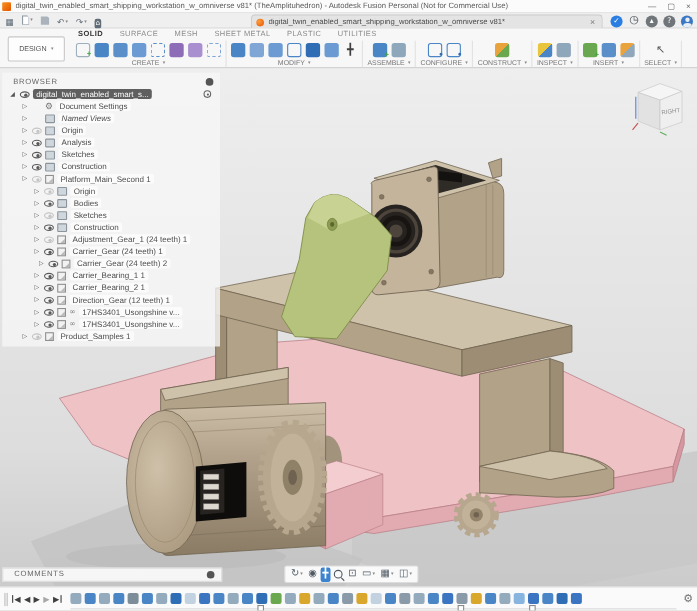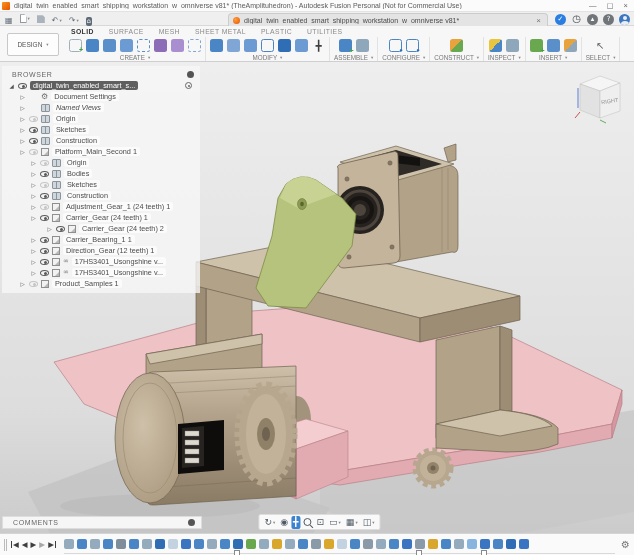--- a/index.html
+++ b/index.html
@@ -449,20 +449,26 @@
           <div class="brow" style="padding-left: 17px;">
             <span class="exp g">▷</span>
             <span class="eye dim"></span>
             <span class="fico"></span>
             <span class="blbl">Origin</span>
           </div>
           <div class="brow" style="padding-left: 17px;">
             <span class="exp g">▷</span>
             <span class="eye"></span>
             <span class="fico"></span>
+            <span class="blbl">Analysis</span>
+          </div>
+          <div class="brow" style="padding-left: 17px;">
+            <span class="exp g">▷</span>
+            <span class="eye"></span>
+            <span class="fico"></span>
             <span class="blbl">Sketches</span>
           </div>
           <div class="brow" style="padding-left: 17px;">
             <span class="exp g">▷</span>
             <span class="eye"></span>
             <span class="fico"></span>
             <span class="blbl">Construction</span>
           </div>
           <div class="brow" style="padding-left: 17px;">
             <span class="exp g">▷</span>
@@ -499,31 +505,37 @@
             <span class="eye dim"></span>
             <span class="cico"></span>
             <span class="blbl">Adjustment_Gear_1 (24 teeth) 1</span>
           </div>
           <div class="brow" style="padding-left: 28px;">
             <span class="exp g">▷</span>
             <span class="eye"></span>
             <span class="cico"></span>
             <span class="blbl">Carrier_Gear (24 teeth) 1</span>
           </div>
-          <div class="brow" style="padding-left: 16px; margin-left: 28px;">
+          <div class="brow" style="padding-left: 32px;">
             <span class="exp g">▷</span>
             <span class="eye"></span>
             <span class="cico"></span>
             <span class="blbl">Carrier_Gear (24 teeth) 2</span>
           </div>
           <div class="brow" style="padding-left: 28px;">
             <span class="exp g">▷</span>
             <span class="eye"></span>
             <span class="cico"></span>
             <span class="blbl">Carrier_Bearing_1 1</span>
+          </div>
+          <div class="brow" style="padding-left: 28px;">
+            <span class="exp g">▷</span>
+            <span class="eye"></span>
+            <span class="cico"></span>
+            <span class="blbl">Carrier_Bearing_2 1</span>
           </div>
           <div class="brow" style="padding-left: 28px;">
             <span class="exp g">▷</span>
             <span class="eye"></span>
             <span class="cico"></span>
             <span class="blbl">Direction_Gear (12 teeth) 1</span>
           </div>
           <div class="brow" style="padding-left: 28px;">
             <span class="exp g">▷</span>
             <span class="eye"></span>

